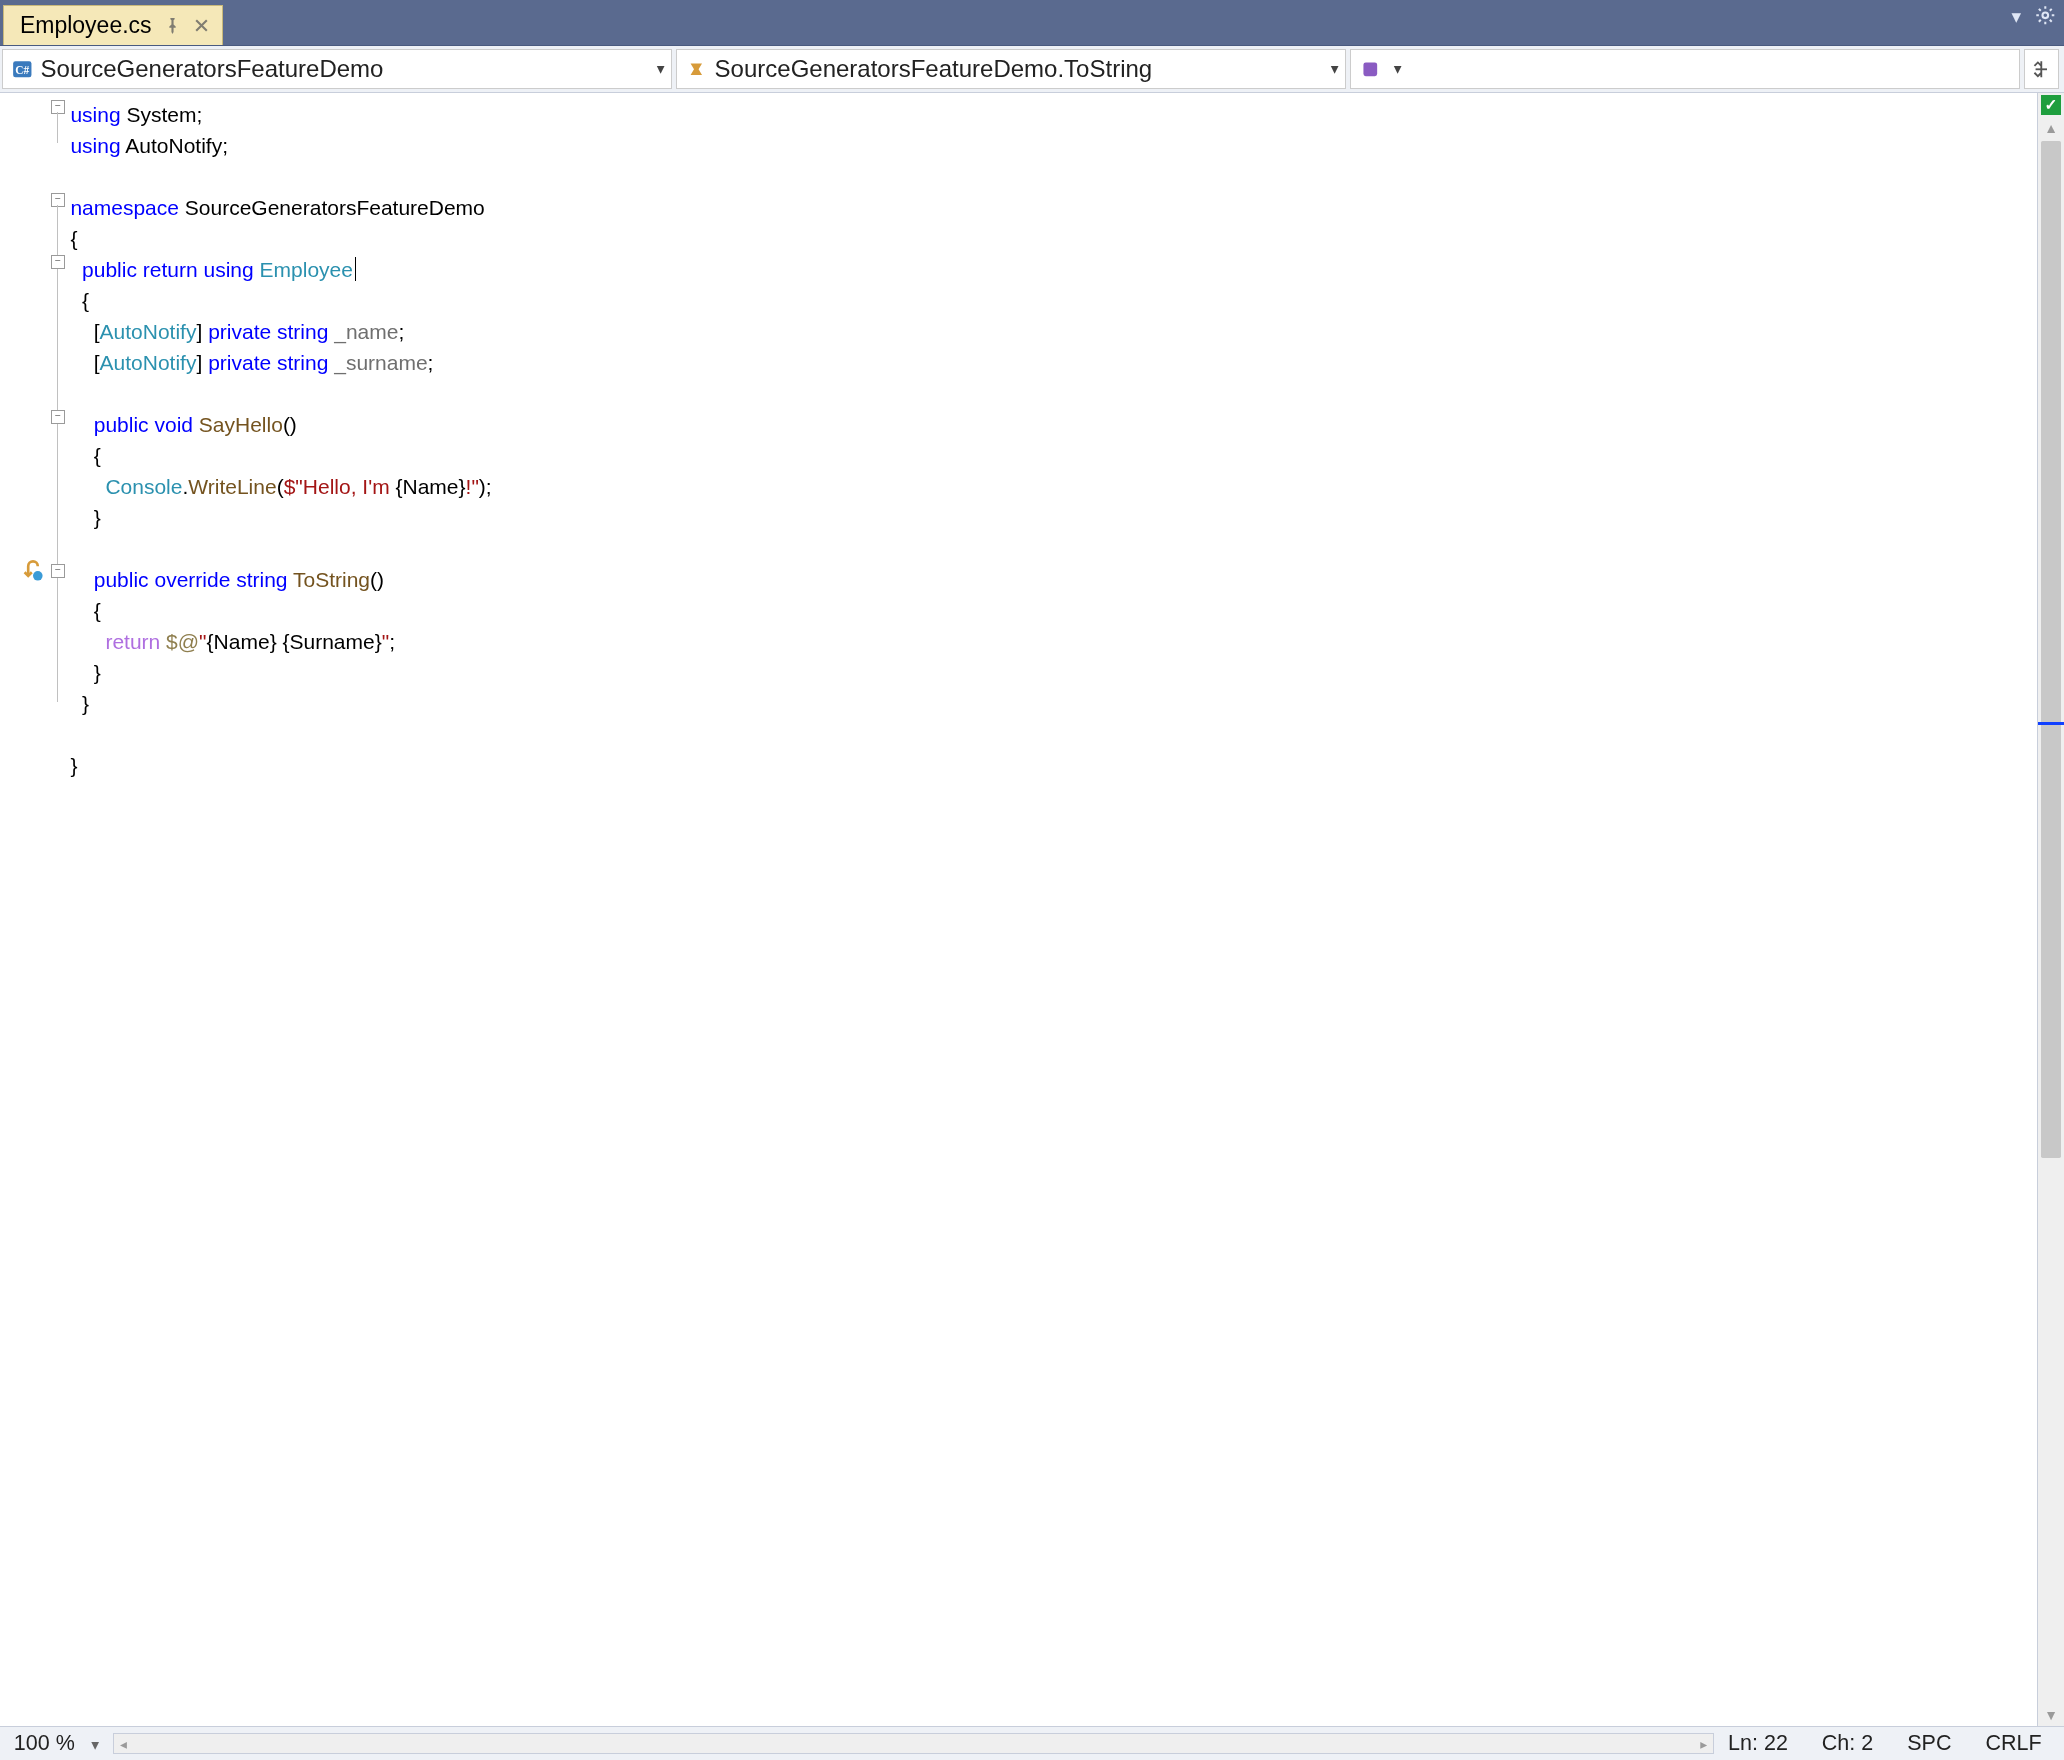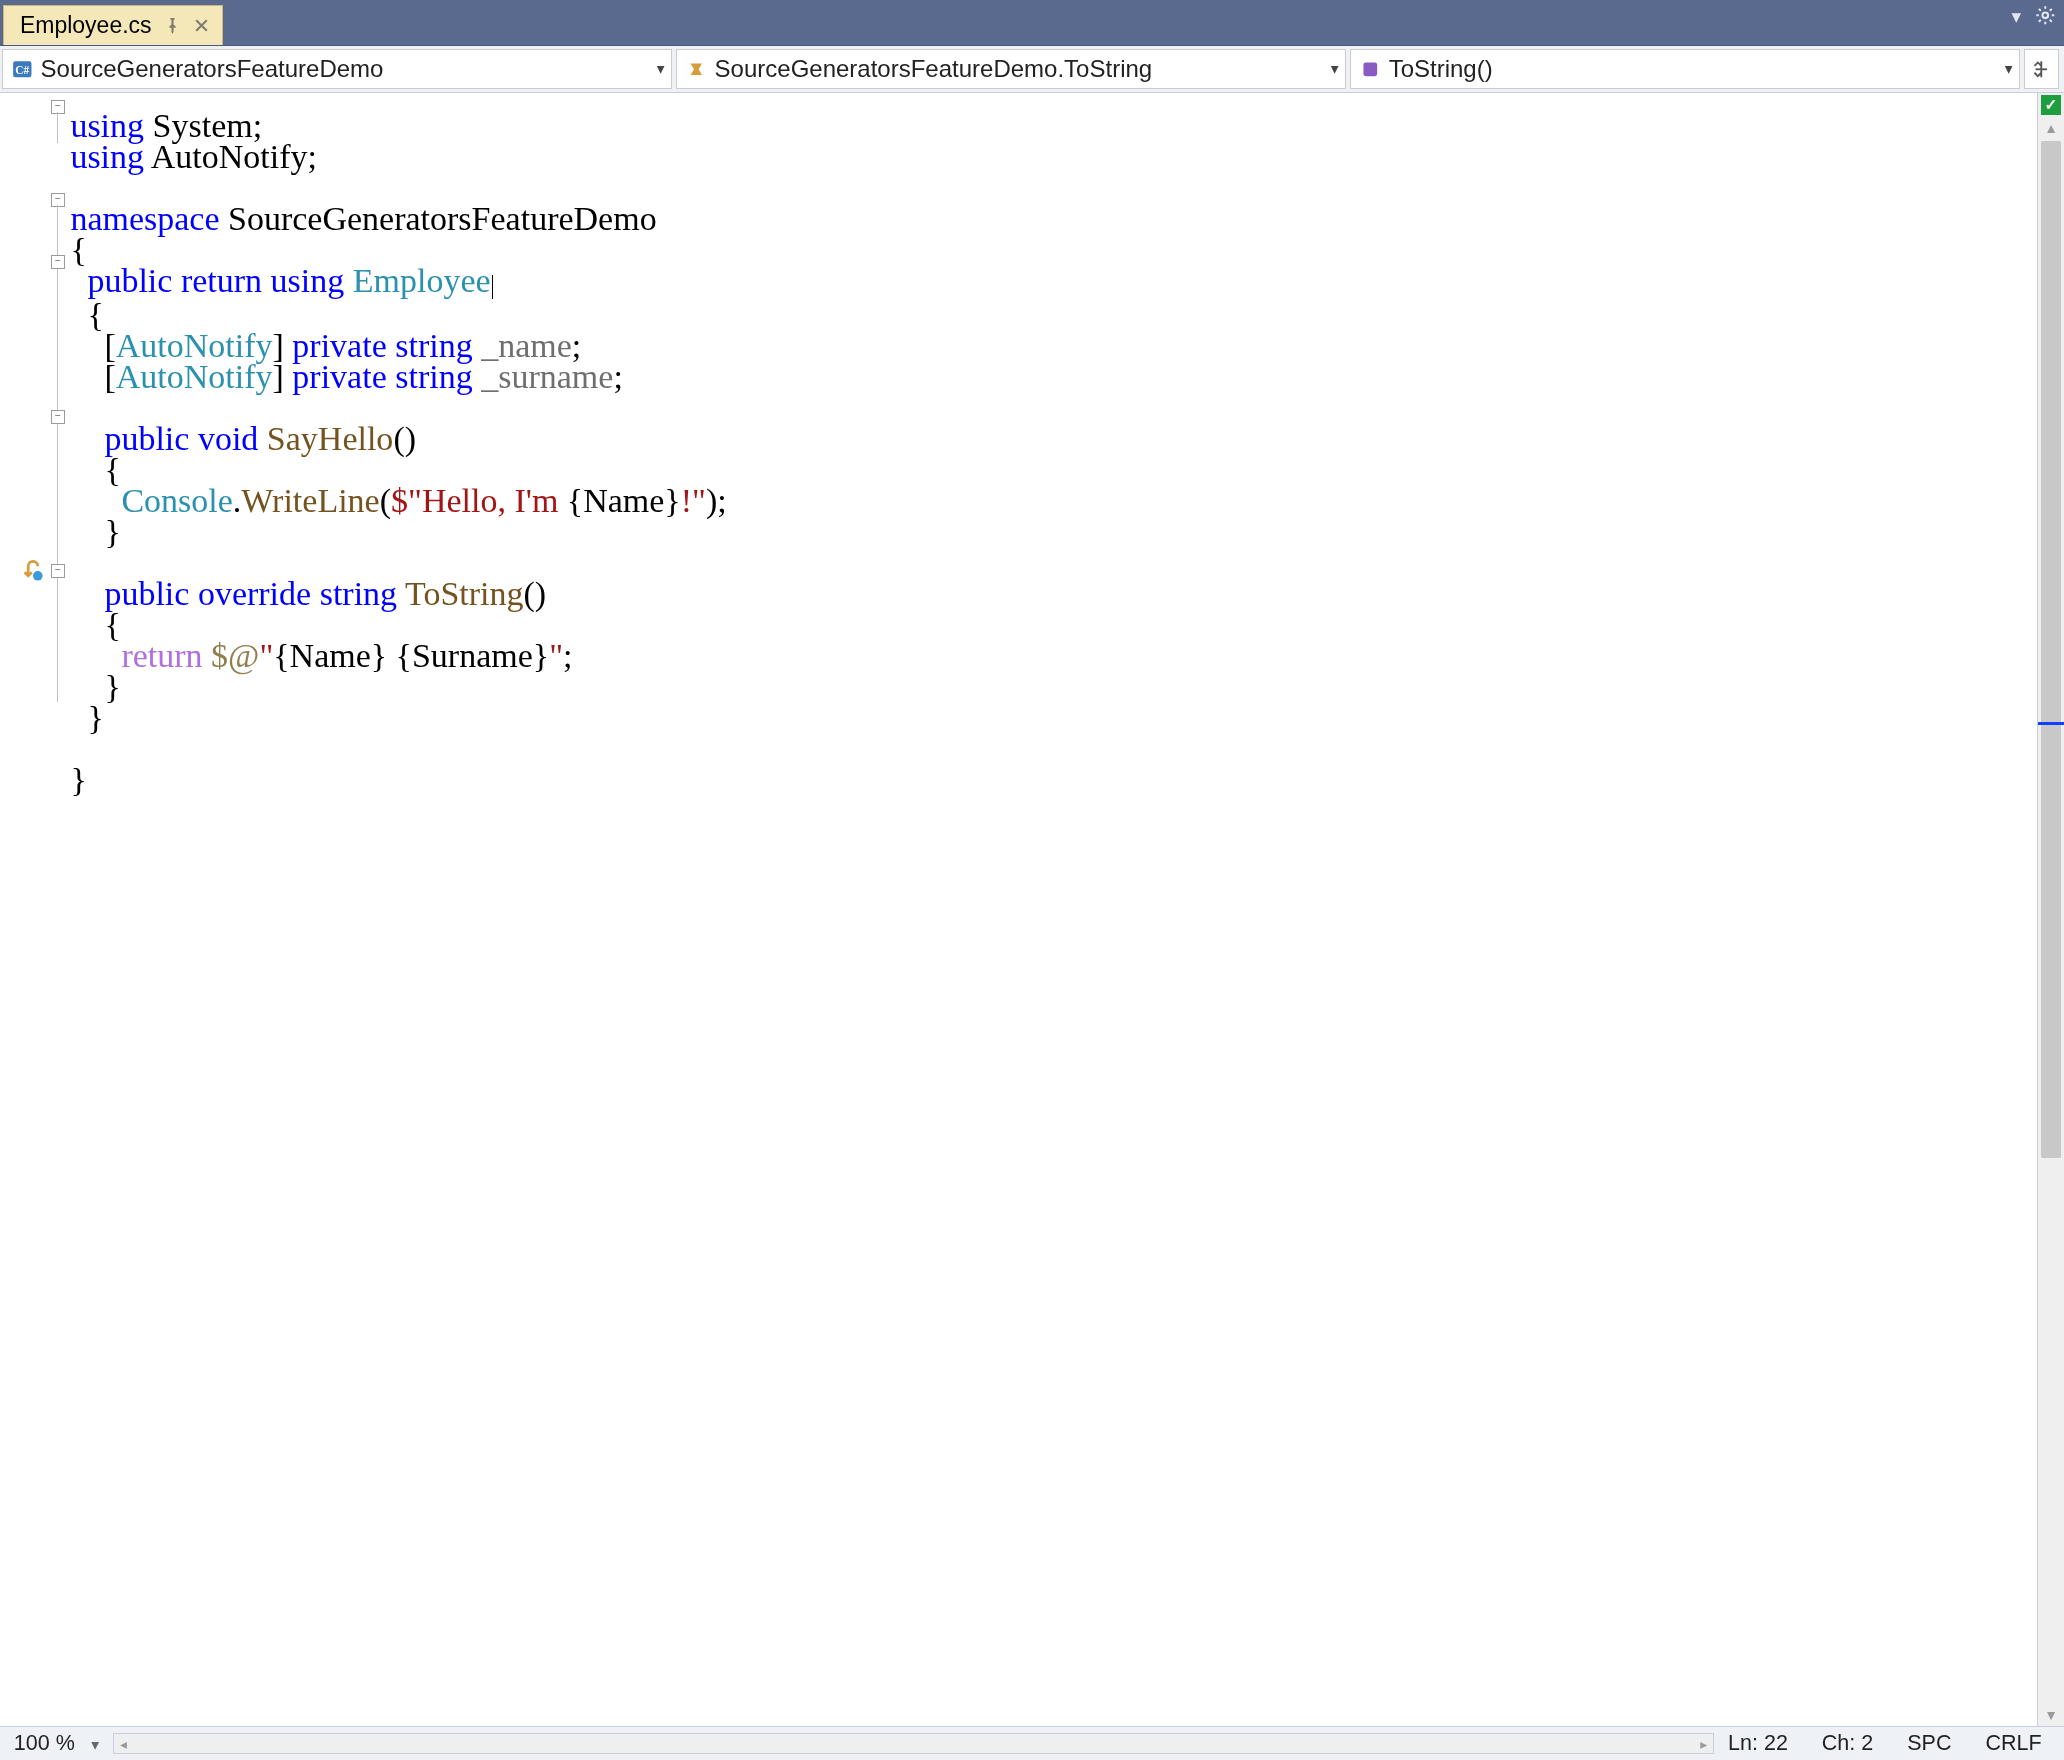--- a/index.html
+++ b/index.html
@@ -84,23 +84,23 @@
   }
   .fold-col{
     width:19px;background:var(--vs-gutter-bg);
     flex:none;position:relative;
   }
   .fold-box{position:absolute;left:2.6px;width:12px;height:12px;border:0.9px solid #9a9a9a;background:#fff;font-size:10.3px;line-height:10.3px;text-align:center;color:#666;cursor:pointer}
   .fold-line{position:absolute;left:8.6px;width:0;border-left:0.9px solid var(--vs-fold-line)}
 
   .code{
     flex:1;background:var(--vs-code-bg);
-    font-family:Liberation Serif, serif;
-    font-size:34px;line-height:31px;white-space:pre;
-    padding-top:17px;padding-left:3.4px;overflow:hidden;
+    font-family:Liberation Sans, sans-serif;
+    font-size:21px;line-height:31px;white-space:pre;
+    padding-top:6px;padding-left:3.4px;overflow:hidden;
   }
   .tk-kw{color:var(--kw-blue)}
   .tk-ty{color:var(--kw-teal)}
   .tk-ns{color:#000}
   .tk-str{color:var(--kw-string)}
   .tk-fld{color:var(--kw-field)}
   .tk-mth{color:var(--kw-method)}
   .tk-at{color:var(--kw-teal)}
   .tk-rt{color:var(--kw-lilac)}
   .tk-tan{color:var(--kw-tan)}
@@ -182,21 +182,20 @@
         </svg>
     </span>
     <span class="txt">SourceGeneratorsFeatureDemo.ToString</span>
   </div>
   <div class="navdd">
     <span class="icon">
       <svg viewBox="0 0 18 18" width="20.6" height="20.6">
           <rect x="3" y="3" width="12" height="12" rx="2" fill="#8a5bc2"></rect>
         </svg>
     </span>
-    <span class="txt">ToString()</span>
   </div>
   <div class="splitbtn">
     <svg viewBox="0 0 18 18" width="20.6" height="20.6">
         <path d="M9 2v14M3 6l3-3 3 3M3 12l3 3 3-3" stroke="#555" stroke-width="1.6" fill="none" transform="translate(0,0)"></path>
         <path d="M4 9h10" stroke="#555" stroke-width="1.6"></path>
       </svg>
   </div>
 </div>
 
 <div class="editor-wrap">

